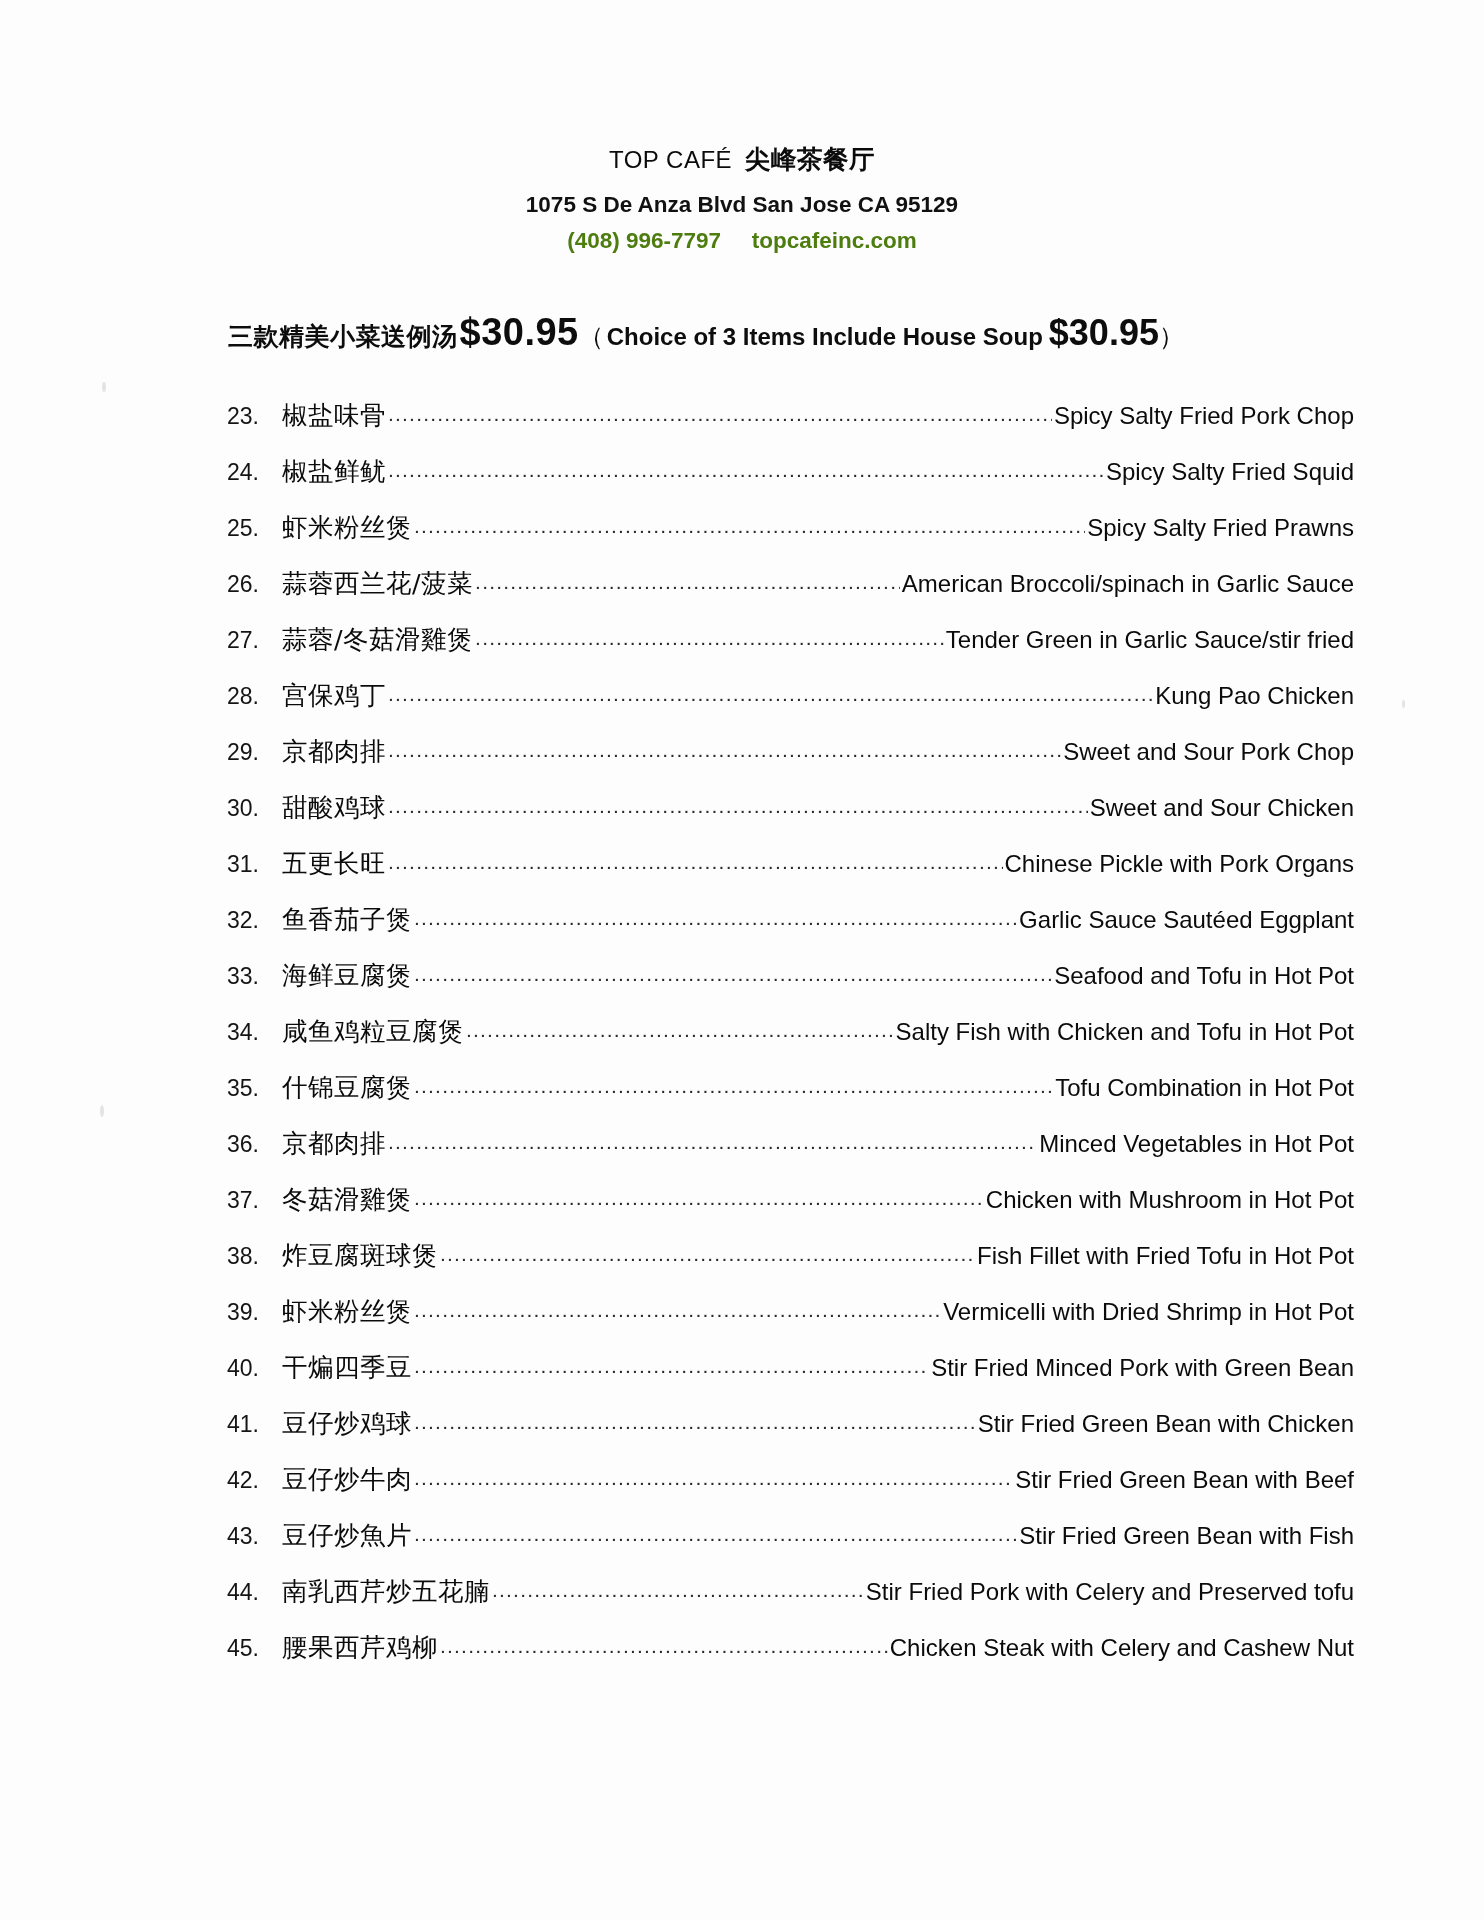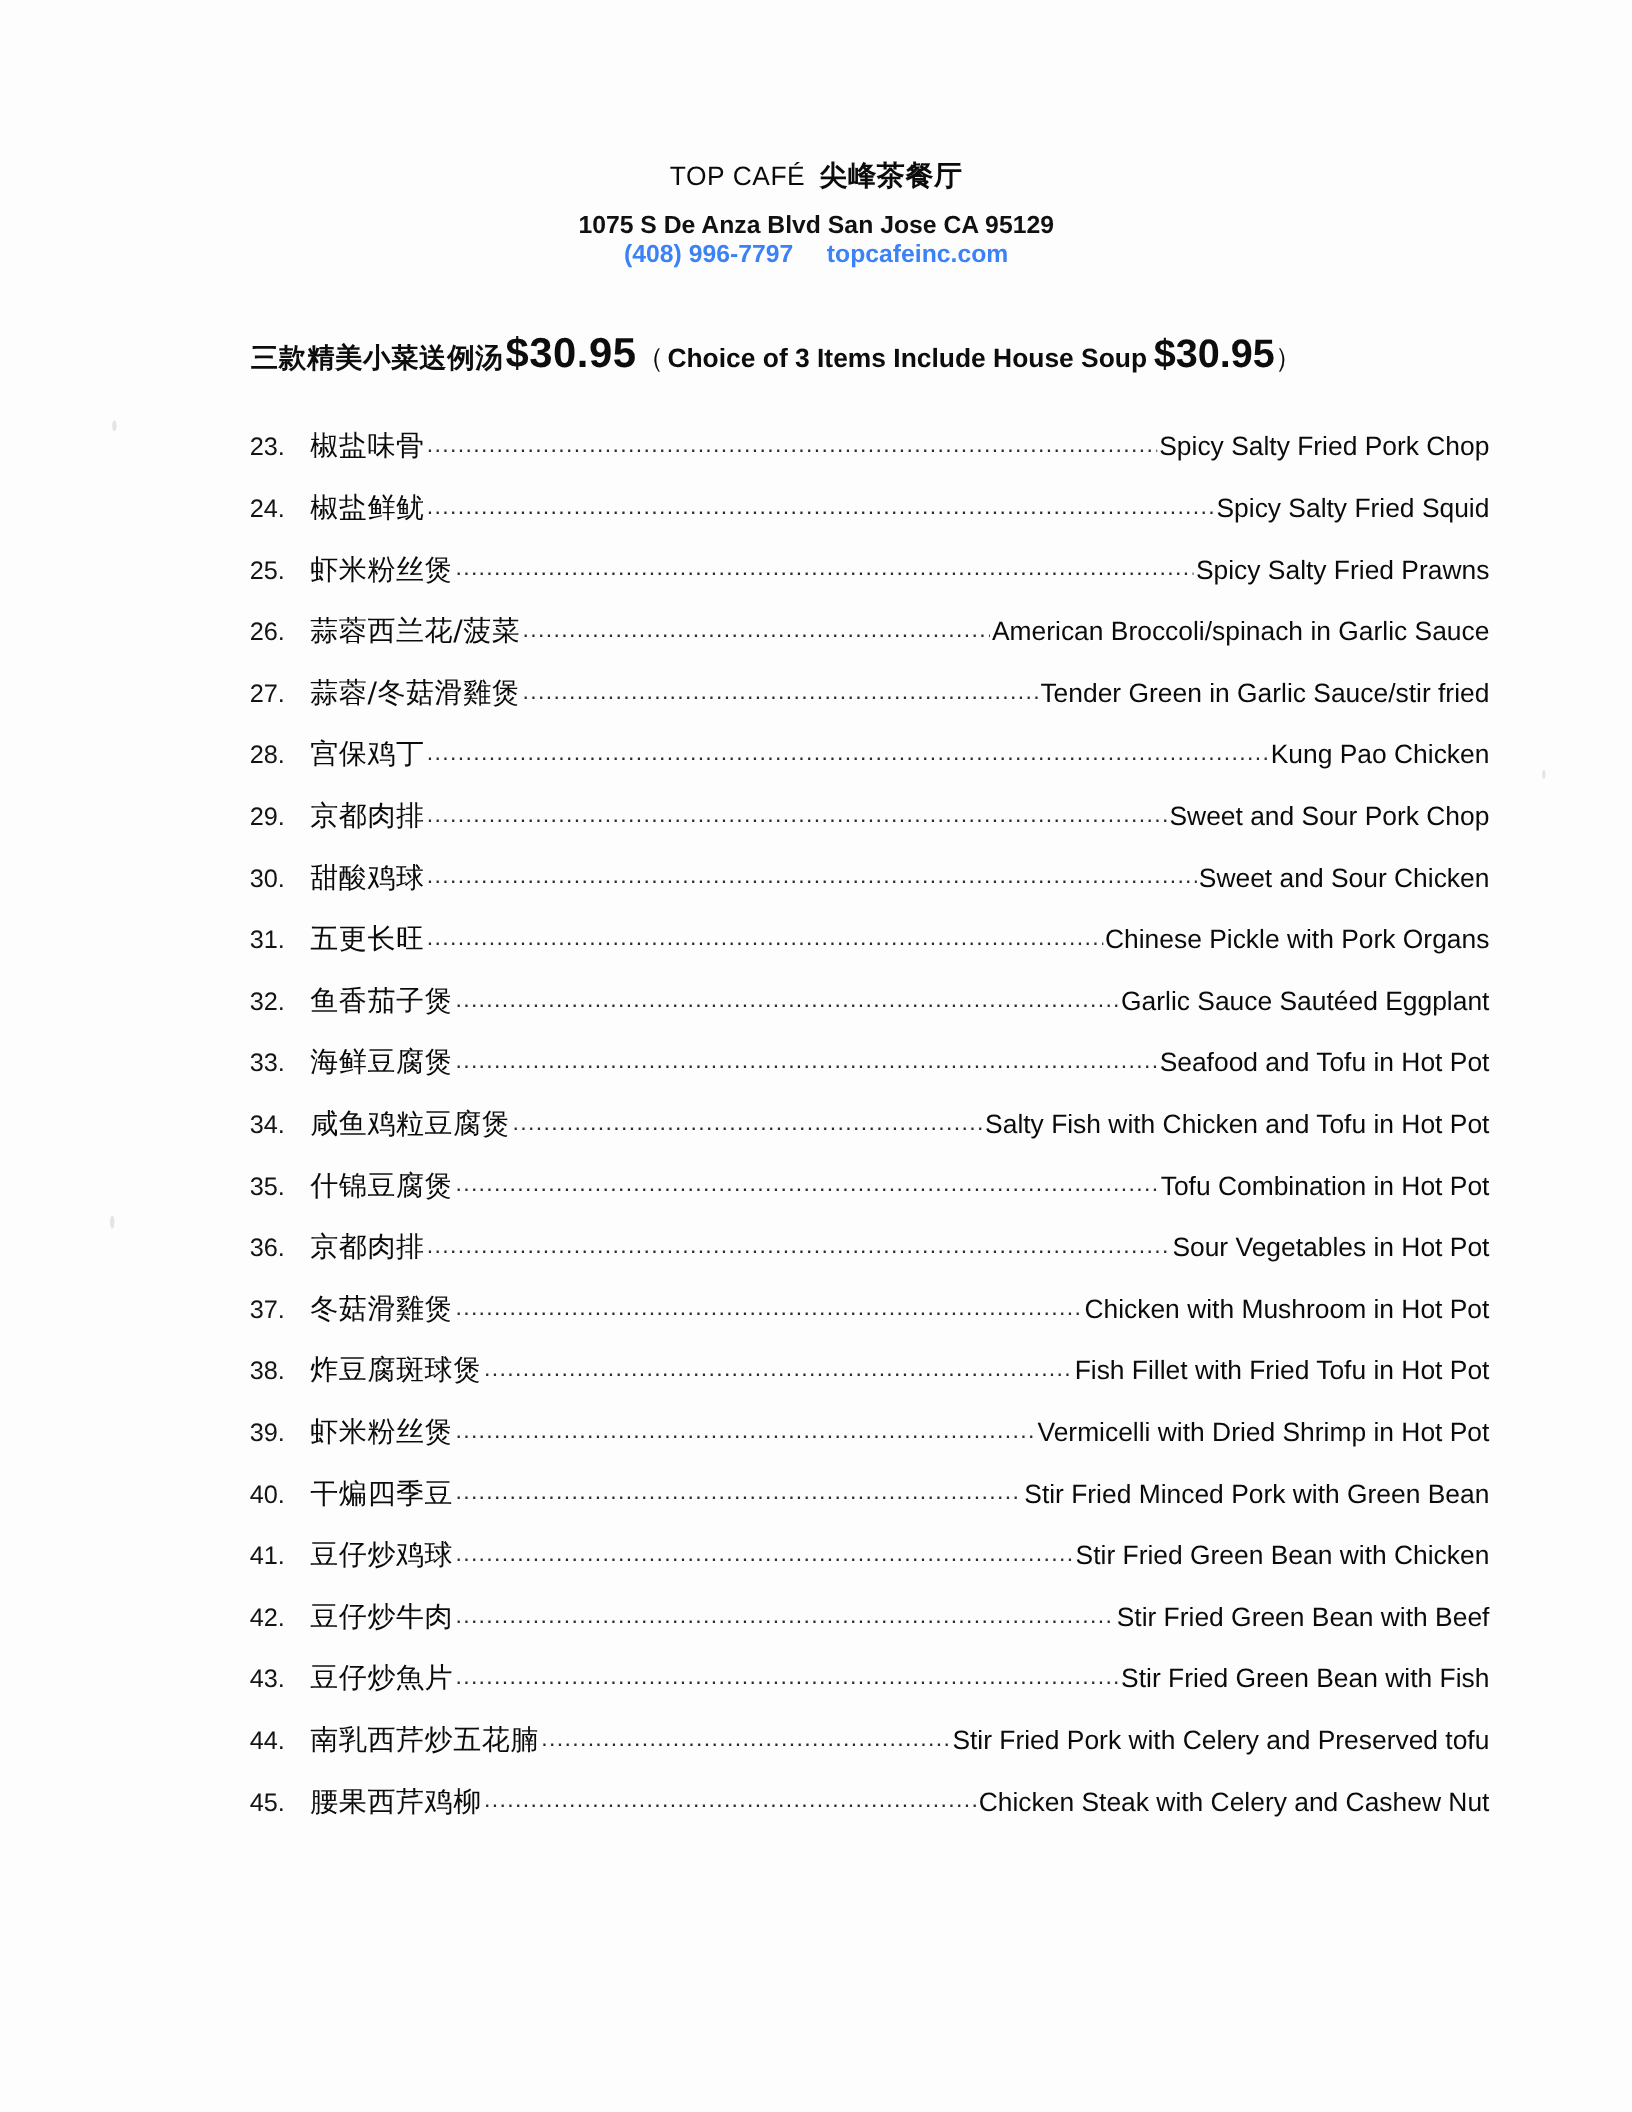--- a/index.html
+++ b/index.html
@@ -47,22 +47,23 @@
     font-weight: bold;
   }
   .address {
     font-size: 22.5px;
     margin-top: 14px;
     font-weight: 600;
     color: #111;
   }
   .contact {
     font-size: 22.5px;
+    margin-top: 10px;
     font-weight: 600;
-    color: #3b82f6;
+    color: #4d7c0f;
   }
   .contact .phone { font-weight: bold; }
   .contact .sep { display: inline-block; width: 18px; }
 
   .combo-line {
     margin: 52px 0 0 0;
     padding: 0 84px 0 228px;
     display: flex;
     align-items: baseline;
     justify-content: flex-start;
@@ -281,21 +282,21 @@
           <span>............................................................................................................................................................................................................................</span>
         </span>
         <span class="en">Tofu Combination in Hot Pot</span>
       </div>
       <div class="row">
         <span class="num">36.</span>
         <span class="cn">京都肉排</span>
         <span class="dots">
           <span>............................................................................................................................................................................................................................</span>
         </span>
-        <span class="en">Sour Vegetables in Hot Pot</span>
+        <span class="en">Minced Vegetables in Hot Pot</span>
       </div>
       <div class="row">
         <span class="num">37.</span>
         <span class="cn">冬菇滑雞煲</span>
         <span class="dots">
           <span>............................................................................................................................................................................................................................</span>
         </span>
         <span class="en">Chicken with Mushroom in Hot Pot</span>
       </div>
       <div class="row">

